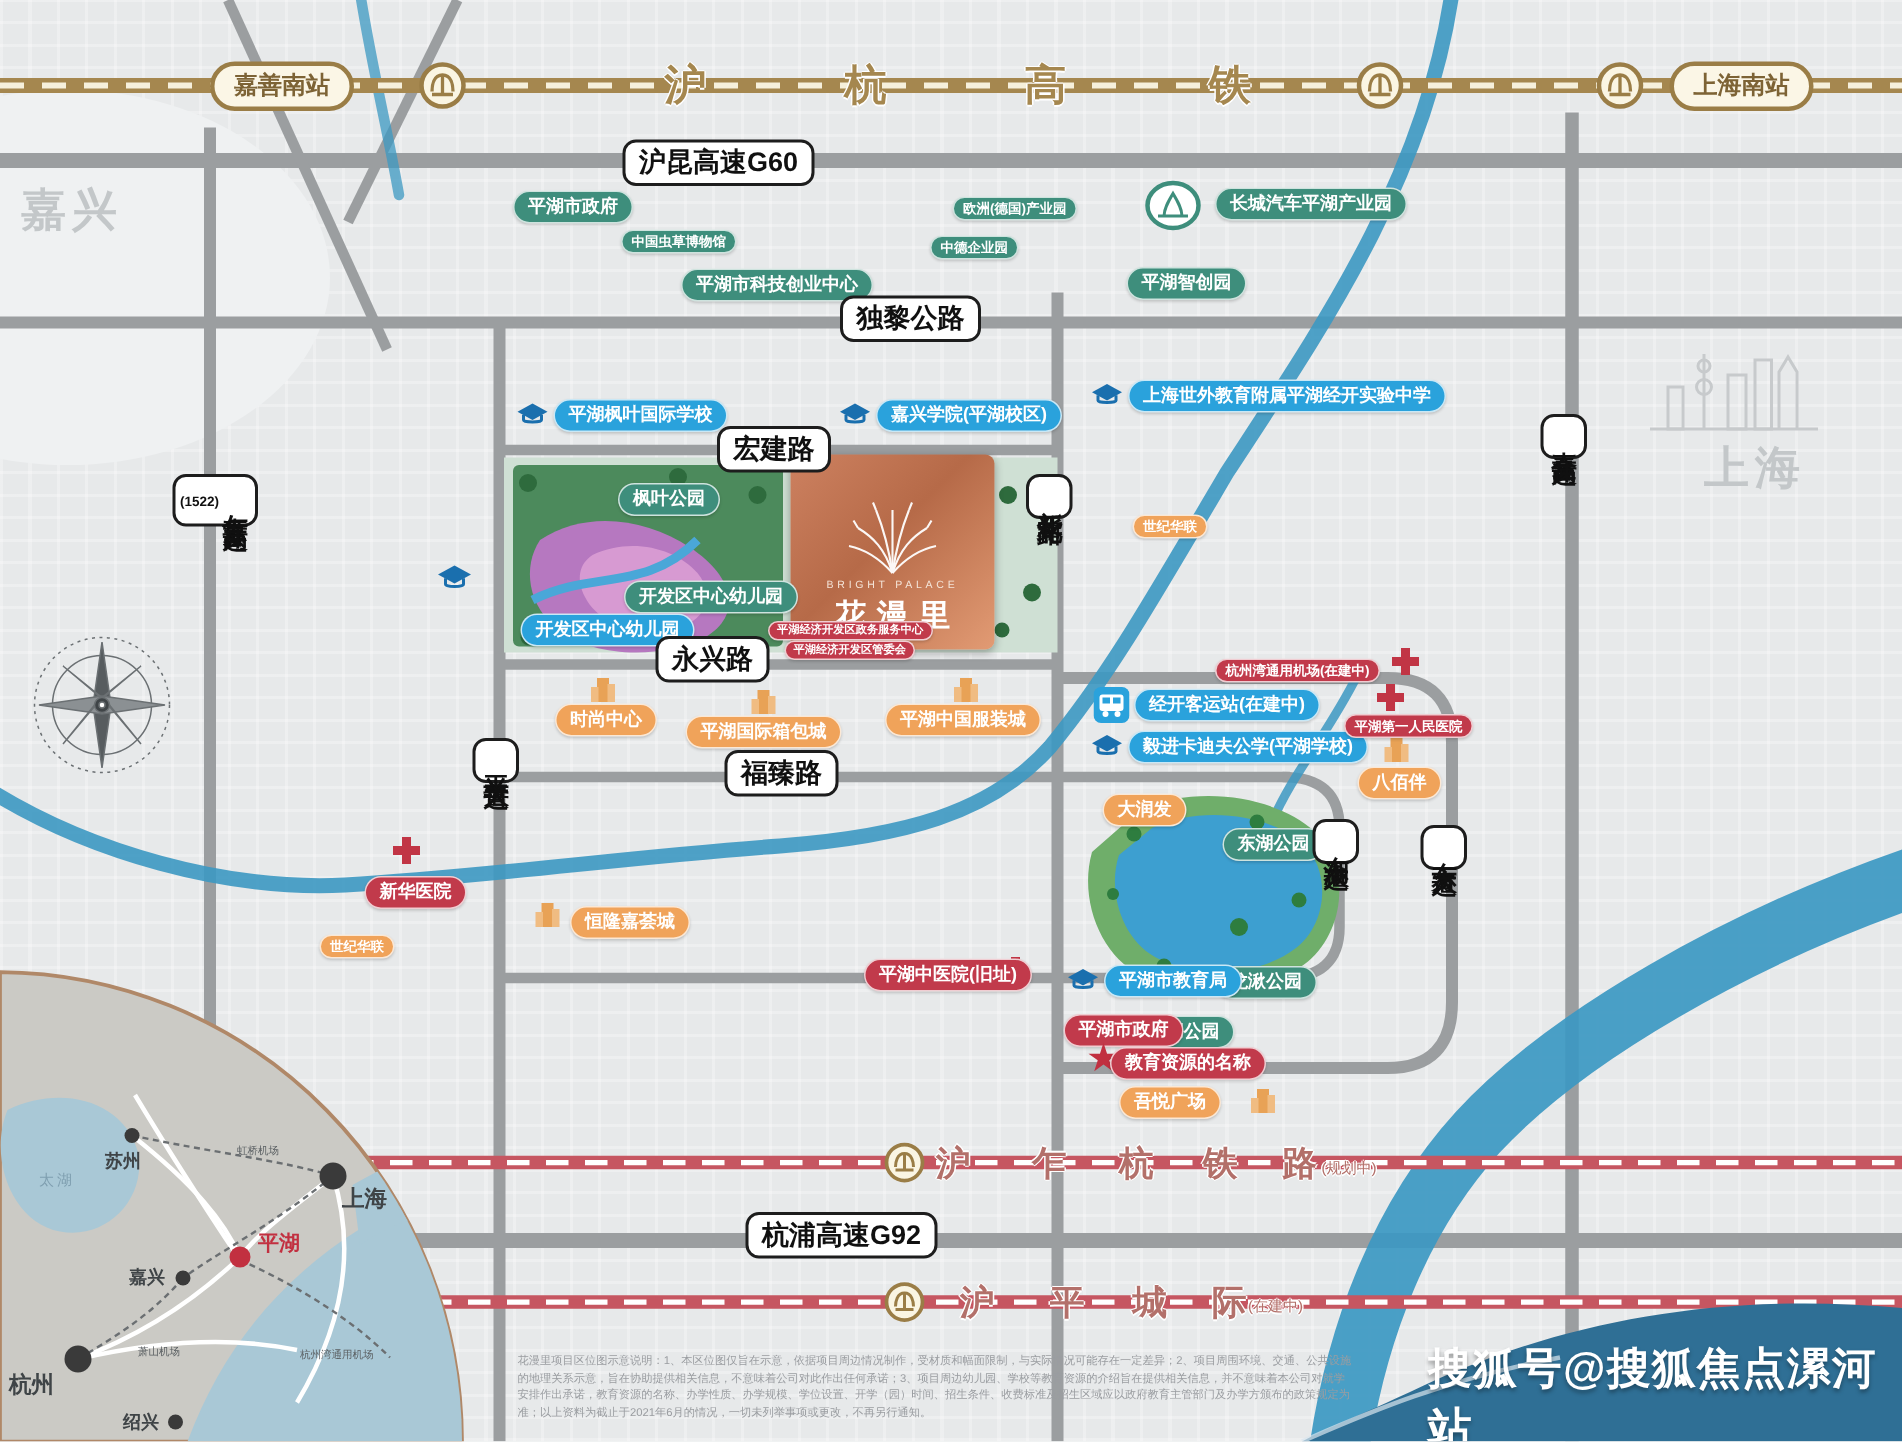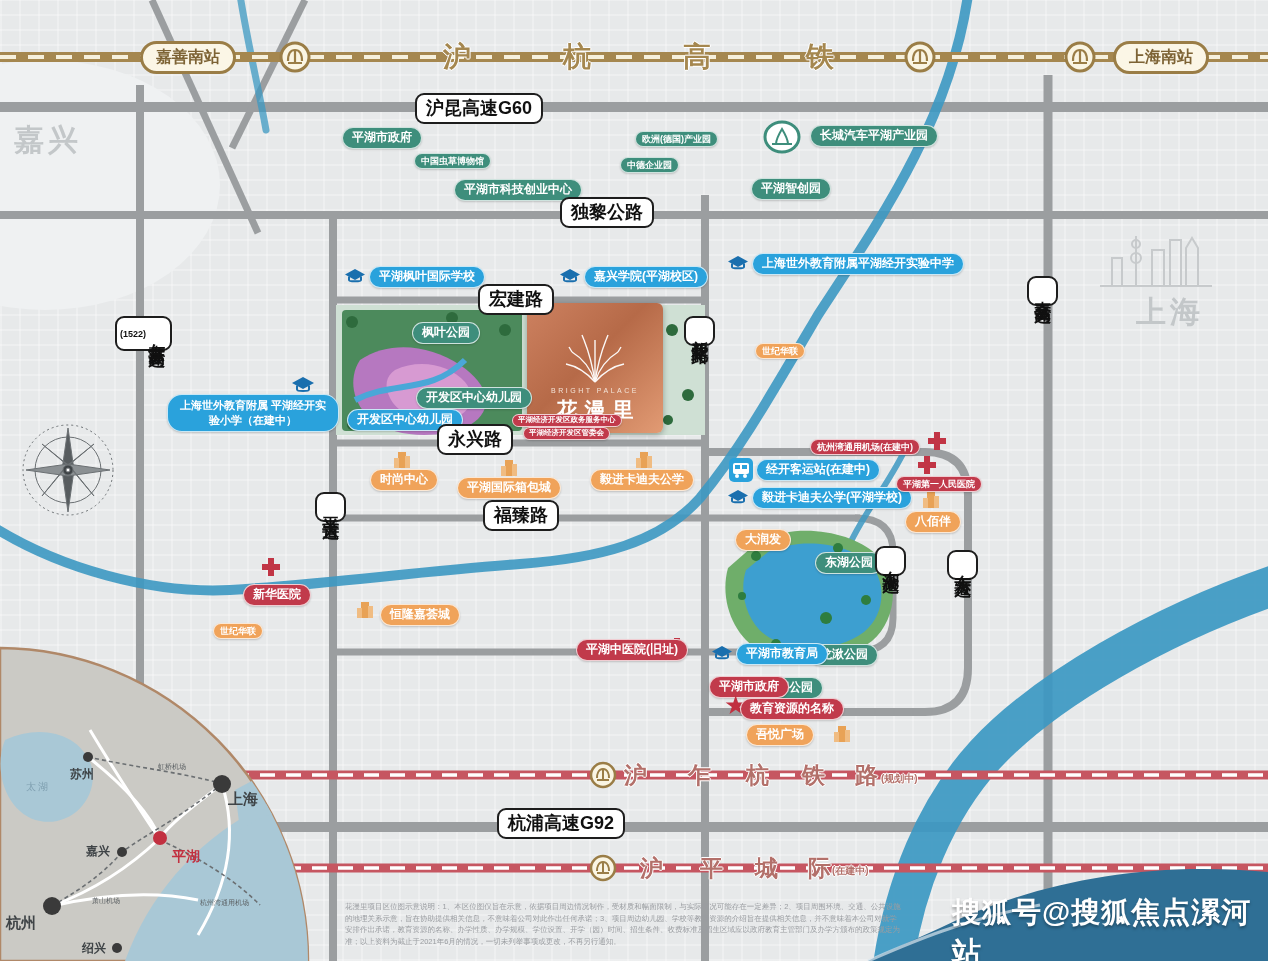--- a/index.html
+++ b/index.html
@@ -19,21 +19,21 @@
   .roadsign{position:absolute;background:#fff;border:2px solid #1d1d1d;border-radius:9px;padding:2px 9px;
     font-weight:bold;font-size:18px;color:#101010;z-index:7;white-space:nowrap;line-height:1.25}
   .vert{writing-mode:vertical-rl;text-orientation:upright;padding:9px 3px;letter-spacing:2px;font-size:17px;
     display:flex;flex-direction:column;align-items:center}
   .vert .code{writing-mode:horizontal-tb;font-size:9px;letter-spacing:0;font-weight:bold;margin-top:2px}
   .station{position:absolute;background:#fbf6e6;border:3px solid #9a7d46;border-radius:17px;padding:3px 13px;
     font-weight:bold;font-size:16px;color:#7d6335;z-index:7;white-space:nowrap}
   .railchar{position:absolute;font-weight:bold;font-size:28px;color:#a5874f;z-index:4;
     text-shadow:1px 0 0 #fff,-1px 0 0 #fff,0 1px 0 #fff,0 -1px 0 #fff}
   .railchar.small{font-size:23px;color:#b3706a}
-  .railstatus{position:absolute;font-weight:bold;font-size:10px;color:#b3706a;z-index:4;
+  .railstatus{position:absolute;font-weight:normal;font-size:10px;color:#b3706a;z-index:4;
     text-shadow:1px 0 0 #fff,-1px 0 0 #fff,0 1px 0 #fff,0 -1px 0 #fff}
   .citylabel{position:absolute;font-weight:bold;font-size:30px;color:#c3c7c9;letter-spacing:4px;z-index:2}
   .icon{position:absolute;z-index:6;line-height:0}
   .star{position:absolute;z-index:6;color:#c13040;font-size:26px;line-height:1}
   .plate{position:absolute;left:527px;top:303px;width:136px;height:130px;border-radius:6px;z-index:5;
     background:linear-gradient(135deg,#cd8160,#b66a48 45%,#e29b74);box-shadow:0 2px 6px rgba(0,0,0,.3);
     display:flex;flex-direction:column;align-items:center;justify-content:flex-end;padding-bottom:9px;box-sizing:border-box}
   .plate-en{font-size:7px;letter-spacing:2.5px;color:#f4e4d8;margin-top:3px}
   .plate-cn{font-weight:bold;font-size:21px;letter-spacing:7px;color:#fff;margin-top:2px;text-indent:7px}
   .inset-city{position:absolute;z-index:8;font-weight:bold;font-size:12px;color:#3f4447}
@@ -255,21 +255,20 @@
   <div class="pill blue" style="left:584px;top:266px">嘉兴学院(平湖校区)</div>
   <span class="icon" style="left:727px;top:255px"><svg width="22" height="16">
         <path d="M11,1 1,6.5 11,12 21,6.5 Z" fill="#1a6fae"></path>
         <path d="M5,8.5 v3.5 c0,1.8 12,1.8 12,0 V8.5" fill="none" stroke="#1a6fae" stroke-width="2"></path>
       </svg></span>
   <div class="pill blue" style="left:752px;top:253px">上海世外教育附属平湖经开实验中学</div>
   <span class="icon" style="left:291px;top:376px"><svg width="24" height="18">
         <path d="M12,1 1,7 12,13 23,7 Z" fill="#1a6fae"></path>
         <path d="M6,9.5 v4 c0,2 12,2 12,0 V9.5" fill="none" stroke="#1a6fae" stroke-width="2"></path>
       </svg></span>
-  <div class="pill blue twoline" style="left:167px;top:394px">上海世外教育附属 平湖经开实验小学（在建中）</div>
   <div class="pill blue" style="left:347px;top:409px">开发区中心幼儿园</div>
   <span class="icon" style="left:729px;top:458px"><svg width="24" height="24">
         <rect width="24" height="24" rx="5" fill="#2aa2dc"></rect>
         <rect x="4" y="5" width="16" height="11" rx="2" fill="#fff"></rect>
         <rect x="6" y="7" width="5" height="4" fill="#2aa2dc"></rect>
         <rect x="13" y="7" width="5" height="4" fill="#2aa2dc"></rect>
         <circle cx="8" cy="18" r="2" fill="#fff"></circle>
         <circle cx="16" cy="18" r="2" fill="#fff"></circle>
       </svg></span>
   <div class="pill blue" style="left:756px;top:459px">经开客运站(在建中)</div>
@@ -296,21 +295,21 @@
         <rect x="5" y="2" width="8" height="16" fill="#e8a256"></rect>
         <rect x="1" y="8" width="5" height="10" fill="#f0bc82"></rect>
         <rect x="12" y="6" width="5" height="12" fill="#f0bc82"></rect>
       </svg></span>
   <div class="pill orange" style="left:457px;top:477px">平湖国际箱包城</div>
   <span class="icon" style="left:635px;top:450px"><svg width="18" height="20">
         <rect x="5" y="2" width="8" height="16" fill="#e8a256"></rect>
         <rect x="1" y="8" width="5" height="10" fill="#f0bc82"></rect>
         <rect x="12" y="6" width="5" height="12" fill="#f0bc82"></rect>
       </svg></span>
-  <div class="pill orange" style="left:590px;top:469px">毅进卡迪夫公学</div>
+  <div class="pill orange" style="left:590px;top:469px">平湖中国服装城</div>
   <span class="icon" style="left:922px;top:490px"><svg width="18" height="20">
         <rect x="5" y="2" width="8" height="16" fill="#e8a256"></rect>
         <rect x="1" y="8" width="5" height="10" fill="#f0bc82"></rect>
         <rect x="12" y="6" width="5" height="12" fill="#f0bc82"></rect>
       </svg></span>
   <div class="pill orange" style="left:905px;top:511px">八佰伴</div>
   <div class="pill orange" style="left:735px;top:529px">大润发</div>
   <span class="icon" style="left:356px;top:600px"><svg width="18" height="20">
         <rect x="5" y="2" width="8" height="16" fill="#e8a256"></rect>
         <rect x="1" y="8" width="5" height="10" fill="#f0bc82"></rect>
@@ -373,21 +372,21 @@
   <div class="railchar small" style="left:700px;top:853px">平</div>
   <div class="railchar small" style="left:755px;top:853px">城</div>
   <div class="railchar small" style="left:808px;top:853px">际</div>
   <div class="railstatus" style="left:832px;top:864px">(在建中)</div>
 
   <div class="inset-city" style="left:70px;top:766px">苏州</div>
   <div class="inset-city big" style="left:228px;top:790px">上海</div>
   <div class="inset-city" style="left:86px;top:843px">嘉兴</div>
   <div class="inset-city big" style="left:6px;top:914px">杭州</div>
   <div class="inset-city" style="left:82px;top:940px">绍兴</div>
-  <div class="inset-city ph" style="left:172px;top:848px">平湖</div>
+  <div class="inset-city ph" style="left:172px;top:820px">平湖</div>
   <div class="inset-lake" style="left:26px;top:780px">太湖</div>
   <div class="inset-sm" style="left:158px;top:762px">虹桥机场</div>
   <div class="inset-sm" style="left:92px;top:896px">萧山机场</div>
   <div class="inset-sm" style="left:200px;top:898px">杭州湾通用机场</div>
 
   <div class="watermark">搜狐号@搜狐焦点漯河站</div>
   <div class="disclaimer">花漫里项目区位图示意说明：1、本区位图仅旨在示意，依据项目周边情况制作，受材质和幅面限制，与实际情况可能存在一定差异；2、项目周围环境、交通、公共设施的地理关系示意，旨在协助提供相关信息，不意味着公司对此作出任何承诺；3、项目周边幼儿园、学校等教育资源的介绍旨在提供相关信息，并不意味着本公司对就学安排作出承诺，教育资源的名称、办学性质、办学规模、学位设置、开学（园）时间、招生条件、收费标准及招生区域应以政府教育主管部门及办学方颁布的政策规定为准；以上资料为截止于2021年6月的情况，一切未列举事项或更改，不再另行通知。</div>
 
 </div>
 

